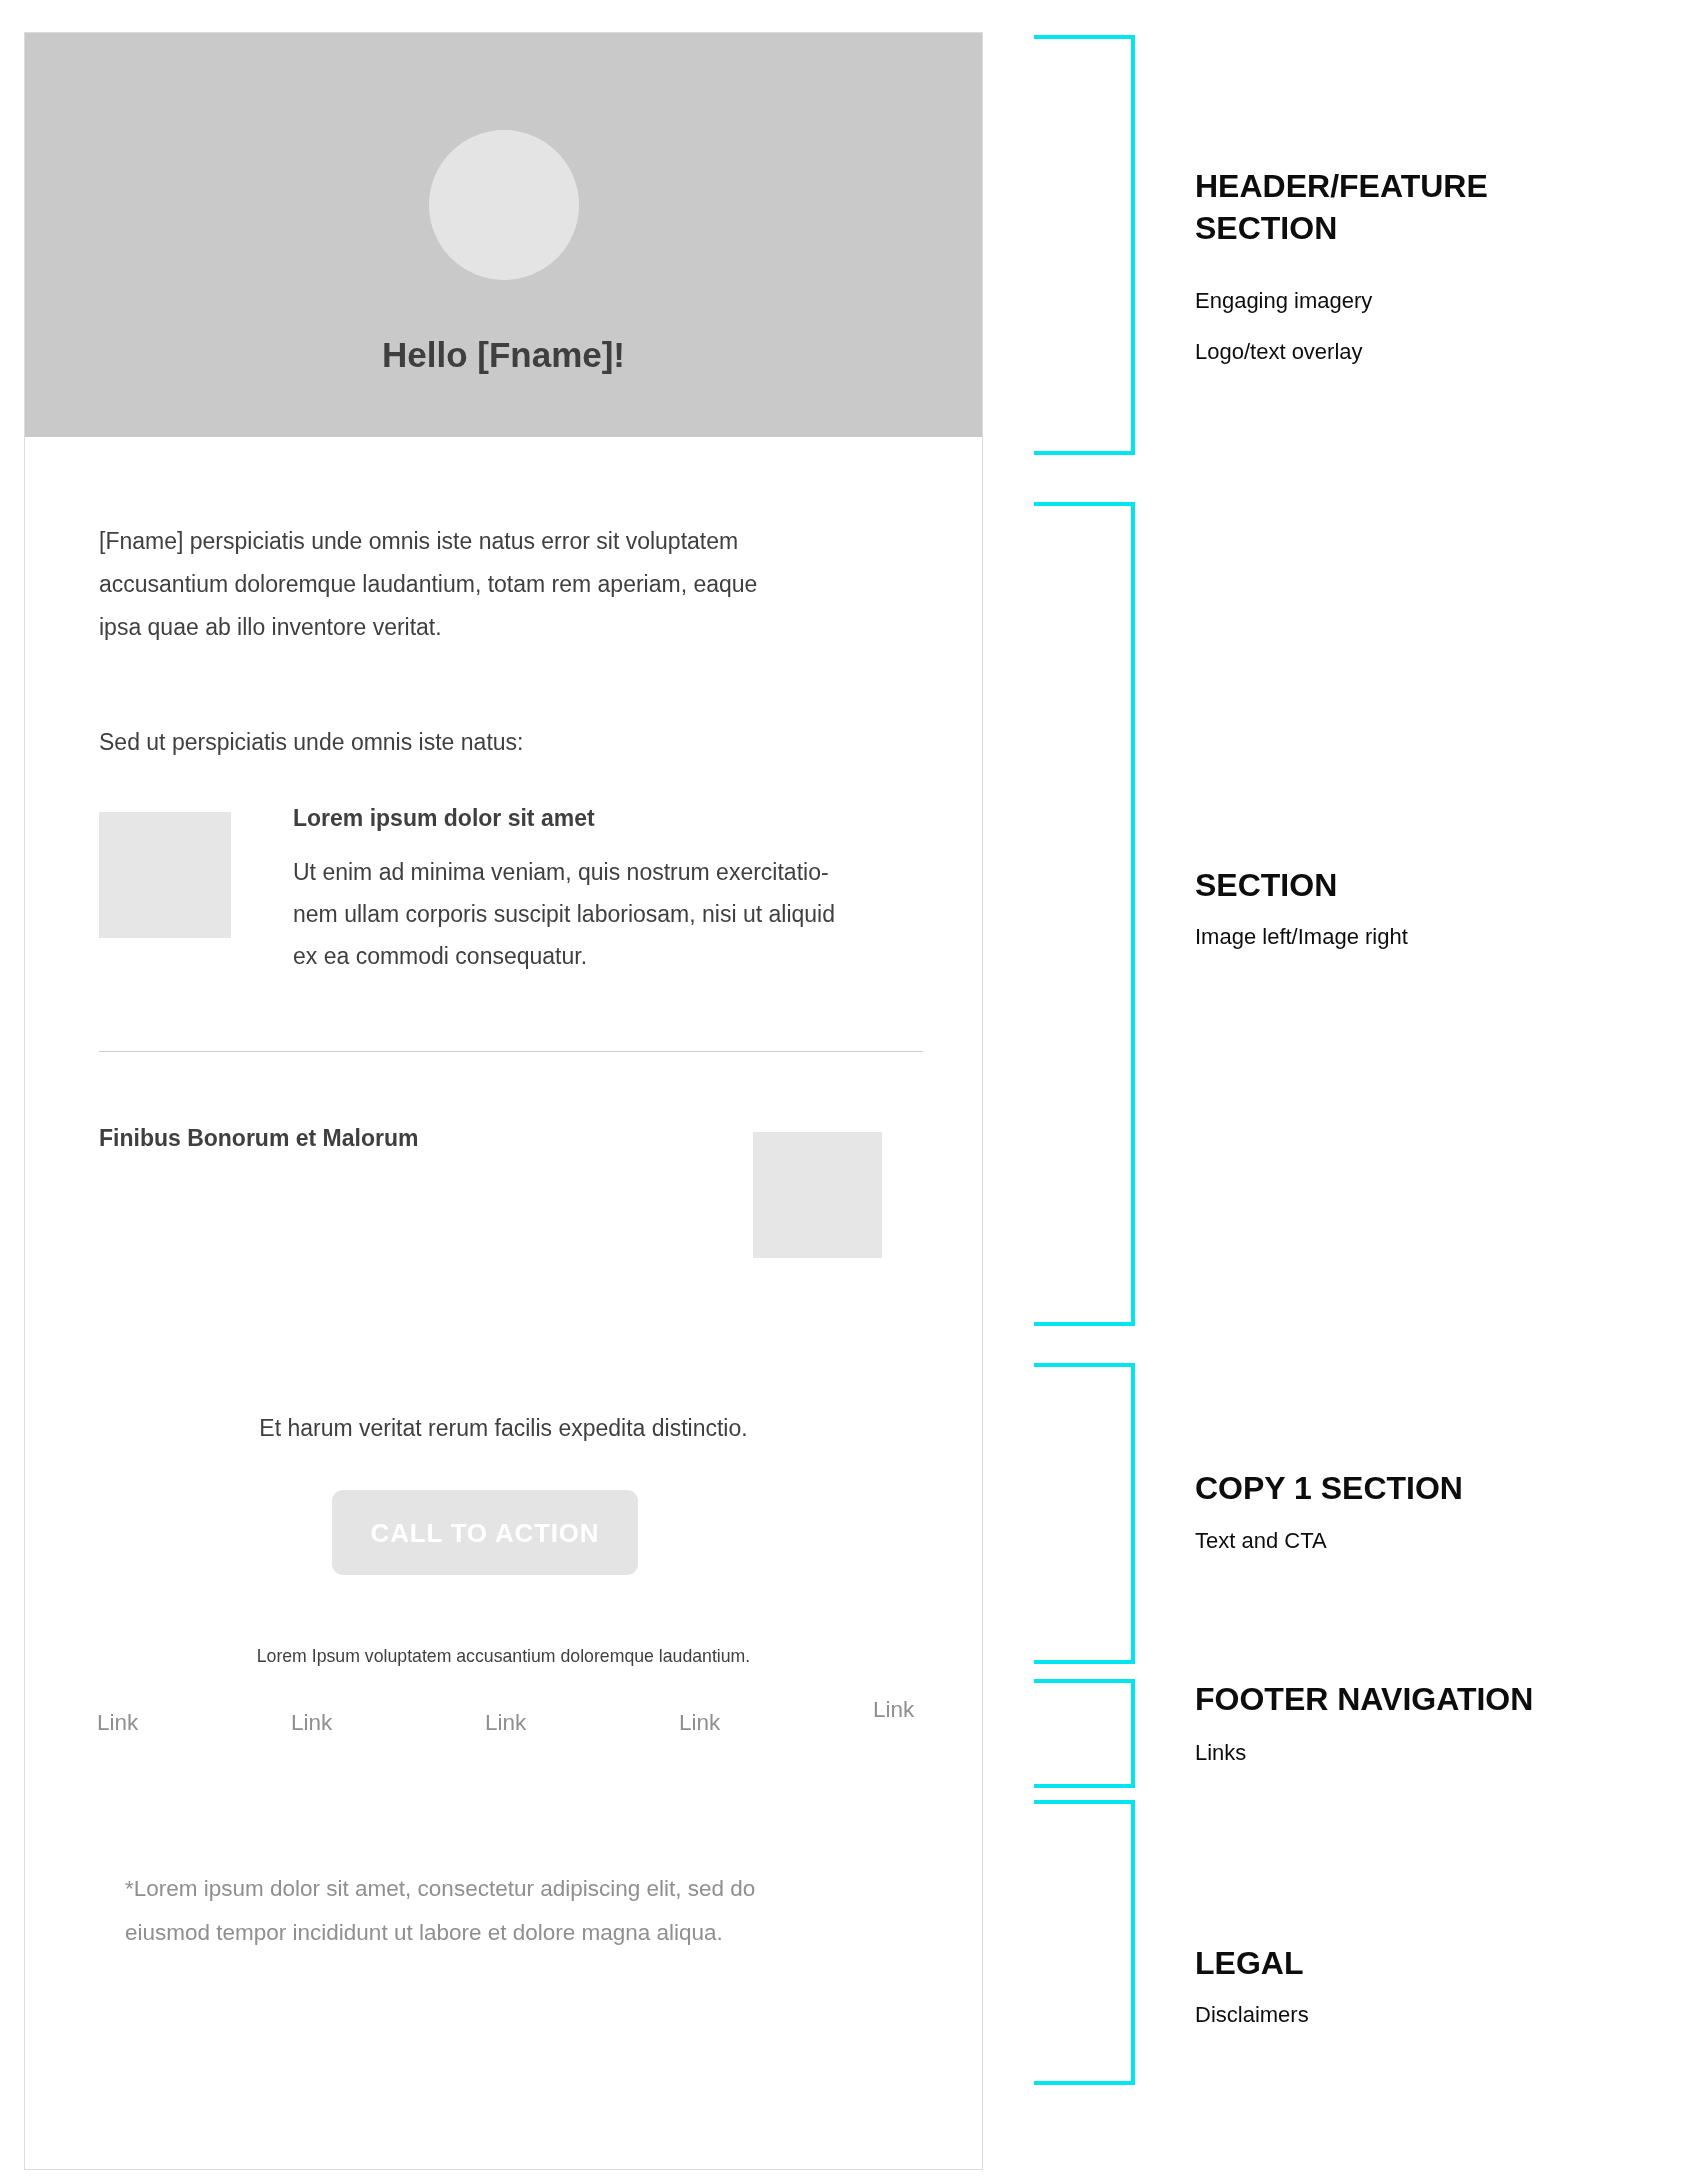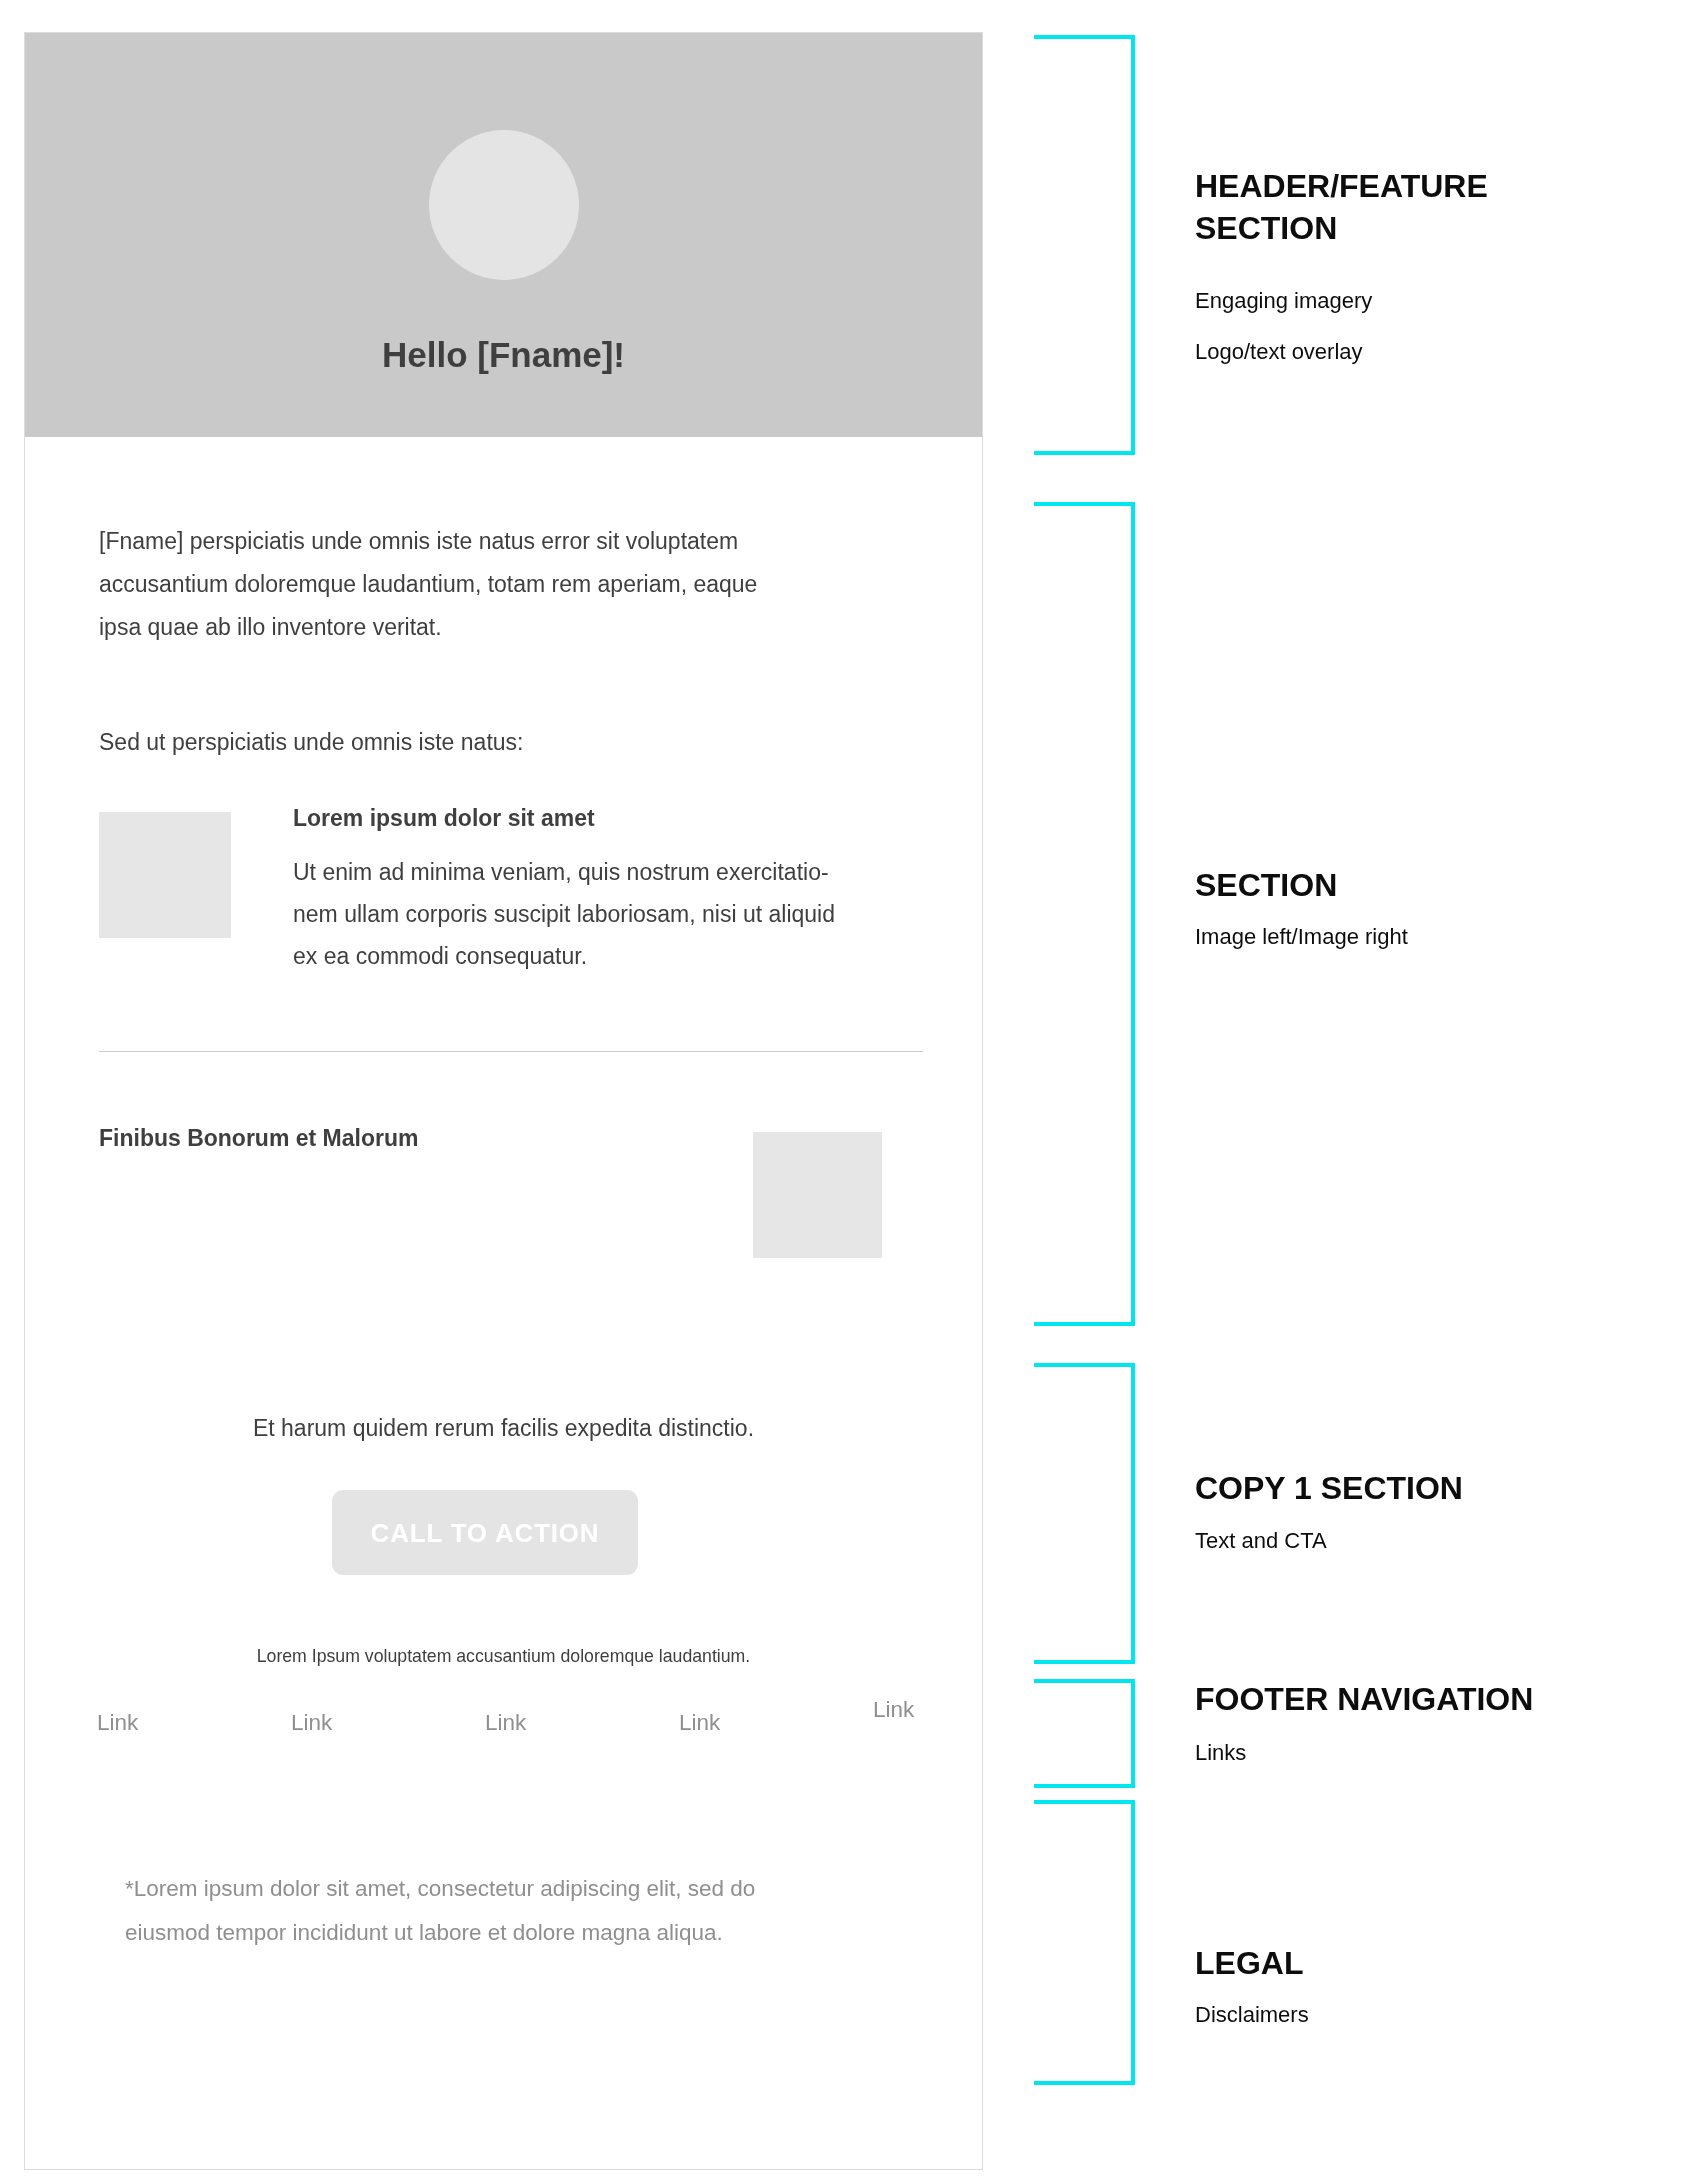--- a/index.html
+++ b/index.html
@@ -146,21 +146,21 @@
     <div class="b1-title">Lorem ipsum dolor sit amet</div>
     <div class="b1-body">Ut enim ad minima veniam, quis nostrum exercitatio-
 nem ullam corporis suscipit laboriosam, nisi ut aliquid
 ex ea commodi consequatur.</div>
 
     <div class="divider"></div>
 
     <div class="b2-title">Finibus Bonorum et Malorum</div>
     <div class="img-ph b2-img"></div>
 
-    <div class="copy1-text">Et harum quidem rerum facilis expedita distinctio.</div>
+    <div class="copy1-text">Et harum veritat rerum facilis expedita distinctio.</div>
     <button class="cta">CALL TO ACTION</button>
     <div class="footnote">Lorem Ipsum voluptatem accusantium doloremque laudantium.</div>
 
     <span class="flink l0">Link</span>
     <span class="flink l1">Link</span>
     <span class="flink l2">Link</span>
     <span class="flink l3">Link</span>
     <span class="flink l4">Link</span>
 
     <div class="legal p1">*Lorem ipsum dolor sit amet, consectetur adipiscing elit, sed do

